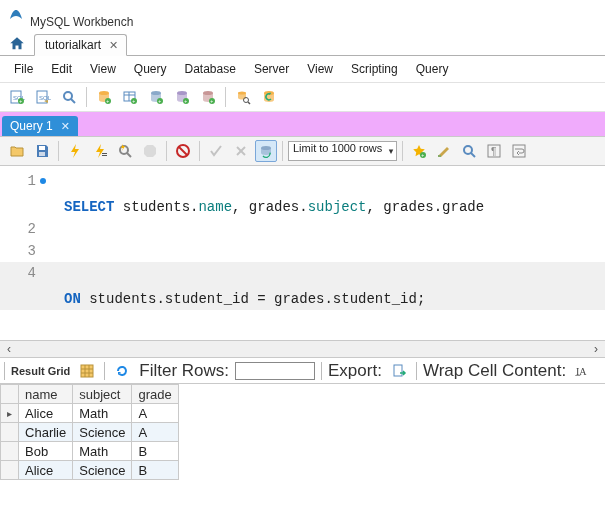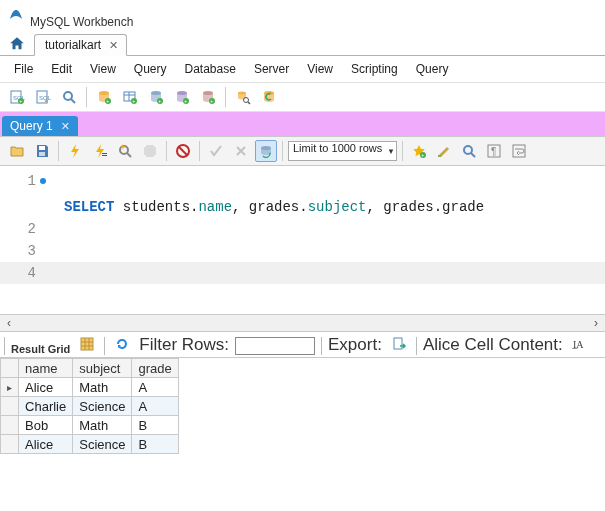--- a/index.html
+++ b/index.html
@@ -27,21 +27,21 @@
   .editor .line { display:flex; align-items:flex-start; line-height:22px; }
   .editor .line:nth-child(4) { background:#f0f0f0;}
   .gutter { width:44px; text-align:right; padding-right:8px; color:#8a8a8a; user-select:none; position:relative;}
   .dot { width:6px; height:6px; border-radius:50%; background:#1e88e5; position:absolute; right:-2px; top:8px;}
   .code { white-space:pre; padding-left:20px;margin-top:26px;}
   .kw { color:#1565c0; font-weight:bold;}
   .fn { color:#0a7d7d;}
   .pln { color:#222;}
   .hscroll { border-top:1px solid #c9c9c9; border-bottom:1px solid #c9c9c9; height:18px; background:#f0f0f0; display:flex; align-items:center; justify-content:space-between;}
   .hscroll .arr { width:18px; height:16px; display:flex; align-items:center; justify-content:center; color:#555; cursor:pointer;}
-  .result-toolbar { display:flex; align-items:flex-end; gap:6px; padding:2px 4px; height:26px; border-bottom:1px solid #c9c9c9; background:#fff; font-size:11px;}
+  .result-toolbar { display:flex; align-items:center; gap:6px; padding:2px 4px; height:26px; border-bottom:1px solid #c9c9c9; background:#fff; font-size:11px;}
   .result-toolbar .sep { width:1px; height:18px; background:#bbb;}
   .result-toolbar .lbl { font-weight:bold; color:#333;}
   .result-toolbar input.filter { height:18px; width:80px; border:1px solid #888; background:#fff;}
   .grid { border-collapse:collapse; font-size:13px; }
   .grid th, .grid td { border:1px solid #c9c9c9; padding:1px 6px; text-align:left; height:19px;}
   .grid th { background:#f4f4f4; font-weight:normal; color:#333;}
   .grid .rowhead { width:14px; background:#f4f4f4; text-align:center; color:#555; font-size:10px;}
   .grid tbody tr:nth-child(even) td:not(.rowhead) { background:#eef5fb;}
   .smallicon { width:16px; height:16px; }
   .txtbtn { font-size:17px; color:#333;}
@@ -285,20 +285,21 @@
       <div class="code"><span class="kw">SELECT</span><span class="pln"> students.</span><span class="fn">name</span><span class="pln">, grades.</span><span class="fn">subject</span><span class="pln">, grades.grade</span></div>
     </div>
     <div class="line">
       <div class="gutter">2</div>
     </div>
     <div class="line">
       <div class="gutter">3</div>
     </div>
     <div class="line">
       <div class="gutter">4</div>
+      <div class="code"><span class="kw">ON</span><span class="pln"> students.student_id </span><span class="pln">=</span><span class="pln"> grades.student_id;</span></div>
     </div>
   </div>
 
 <div class="hscroll">
   <div class="arr">‹</div>
   <div class="arr">›</div>
 </div>
 
 <div class="result-toolbar">
   <div class="sep"></div>
@@ -323,21 +324,21 @@
   <input class="filter" value="" style="">
   <div class="sep"></div>
   <span class="txtbtn">Export:</span>
   <div class="tbtn">
       <svg class="smallicon" viewBox="0 0 16 16">
         <rect x="3" y="2" width="8" height="11" fill="#fff" stroke="#5a8bbf"></rect>
         <path d="M9 10h5M12 8l2 2-2 2" fill="none" stroke="#2a7" stroke-width="1.5"></path>
       </svg>
     </div>
   <div class="sep"></div>
-  <span class="txtbtn">Alice Cell Content:</span>
+  <span class="txtbtn">Wrap Cell Content:</span>
   <div class="tbtn">
       <svg class="smallicon" viewBox="0 0 16 16">
         <text x="1" y="12" font-size="10" fill="#444" font-family="serif">I̲A</text>
       </svg>
     </div>
 </div>
 
 <table class="grid" id="grid">
     <thead>
       <tr>

